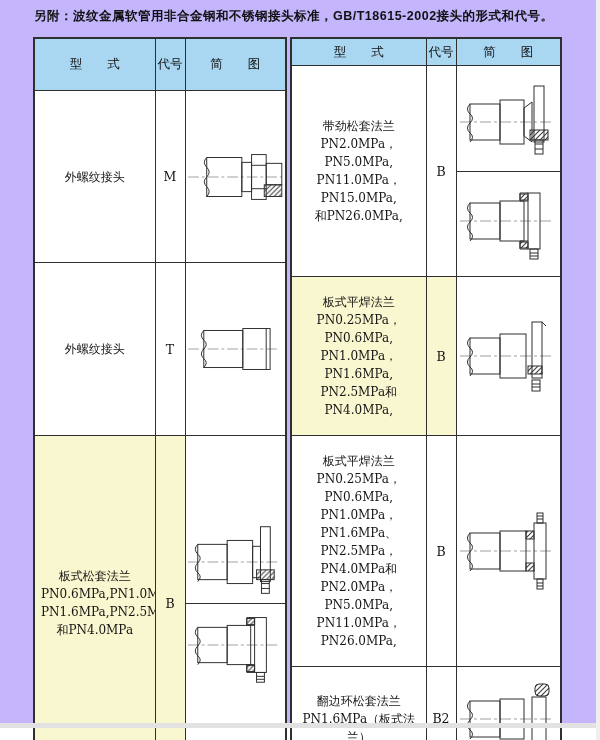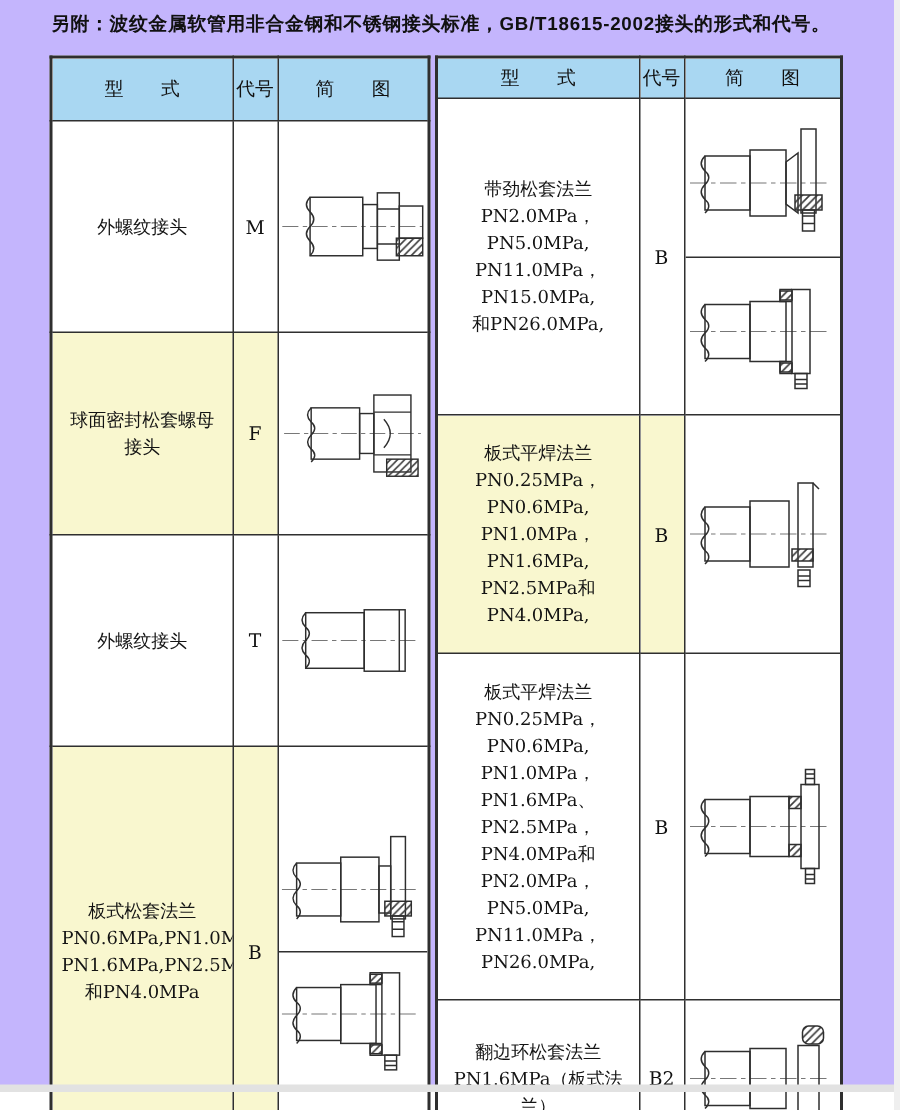--- a/index.html
+++ b/index.html
@@ -72,37 +72,20 @@
             <rect x="57" y="25" width="10" height="30"></rect>
             <rect x="67" y="17" width="15" height="46"></rect>
             <line x1="67" y1="28" x2="82" y2="28"></line>
                 <line x1="67" y1="52" x2="82" y2="52"></line>
             <rect x="82" y="26" width="16" height="22"></rect>
             <rect class="ht" x="80" y="48" width="18" height="12"></rect>
           </svg>
         </td>
       </tr>
 
-      <tr class="hl" style="height:87px">
-        <td class="type">球面密封松套螺母接头</td>
-        <td class="code">F</td>
-        <td class="diag">
-          <svg width="98" height="76" viewBox="0 0 100 80">
-            <line class="cl" x1="2" y1="40" x2="98" y2="40"></line>
-            <path d="M21,22 q-5,5 0,10 q5,4 0,9 q-5,5 0,10 q5,4 0,9"></path>
-            <rect x="21" y="22" width="34" height="36"></rect>
-            <rect x="55" y="26" width="10" height="28"></rect>
-            <rect x="65" y="13" width="26" height="54"></rect>
-            <line x1="65" y1="25" x2="91" y2="25"></line>
-                <line x1="65" y1="55" x2="91" y2="55"></line>
-            <path d="M72,30 q9,10 0,20"></path>
-            <rect class="ht" x="74" y="58" width="22" height="12"></rect>
-          </svg>
-        </td>
-      </tr>
 
 
 
       <tr style="height:91px">
         <td class="type">外螺纹接头</td>
         <td class="code">T</td>
         <td class="diag">
           <svg width="98" height="78" viewBox="0 0 100 80">
             <line class="cl" x1="2" y1="40" x2="96" y2="40"></line>
             <path d="M18,21 q-5,5 0,10 q5,4 0,9 q-5,5 0,10 q5,4 0,9"></path>

